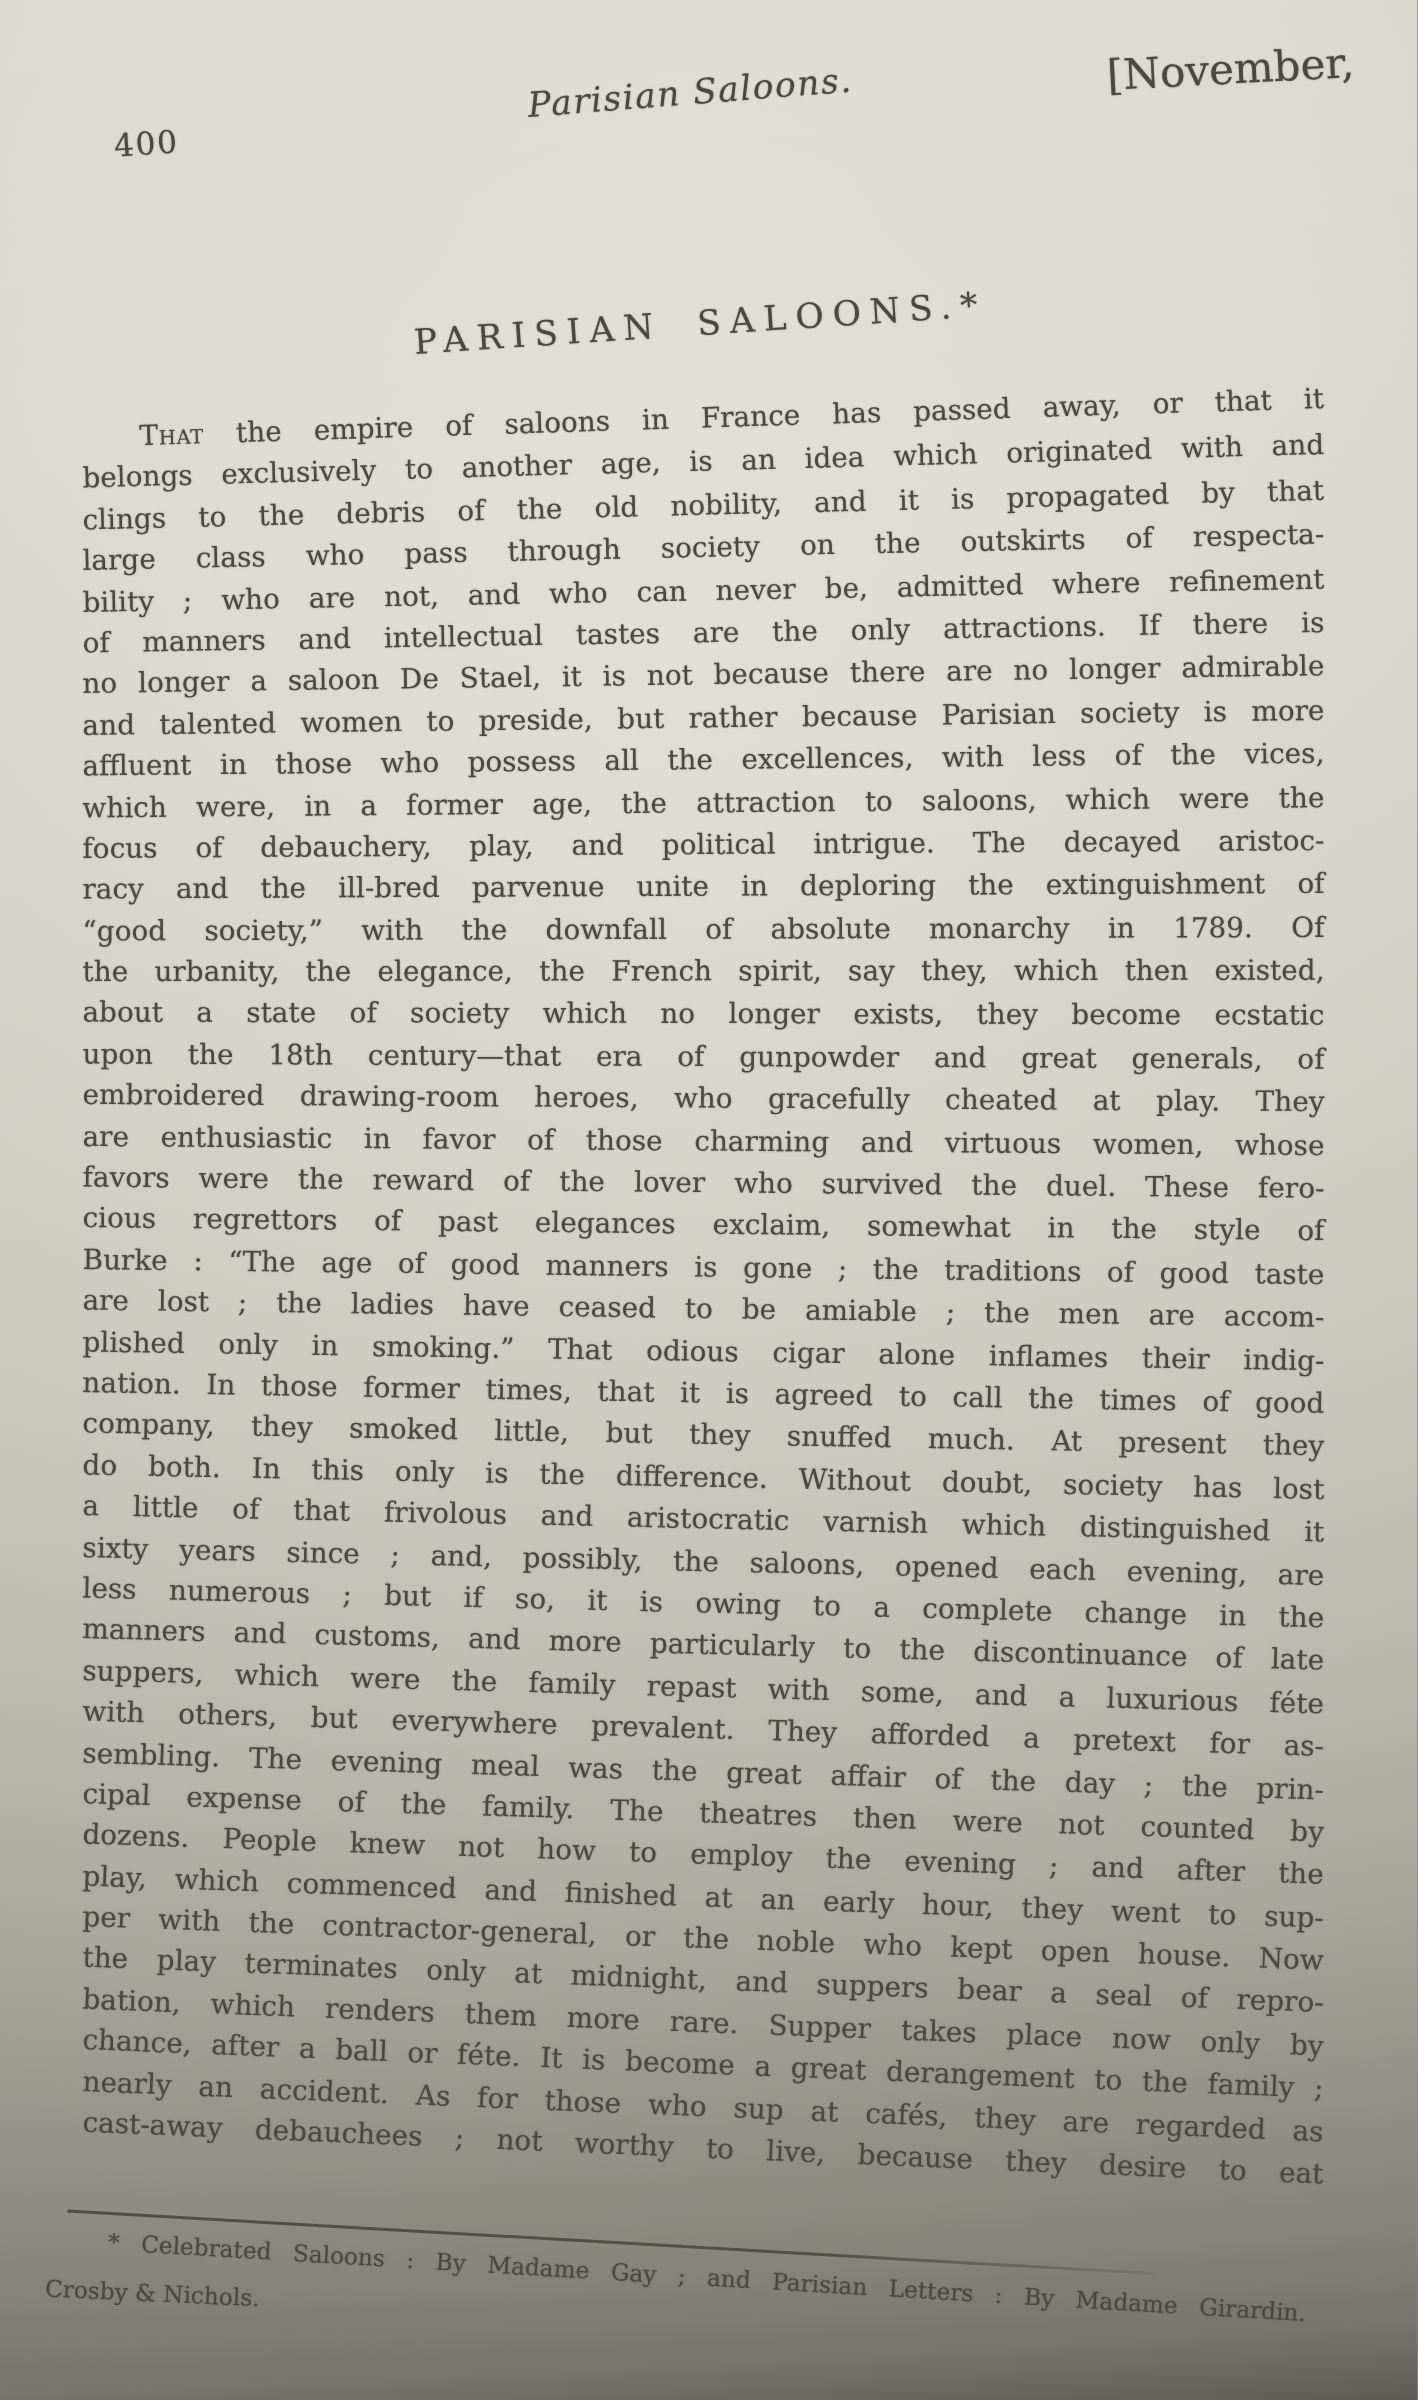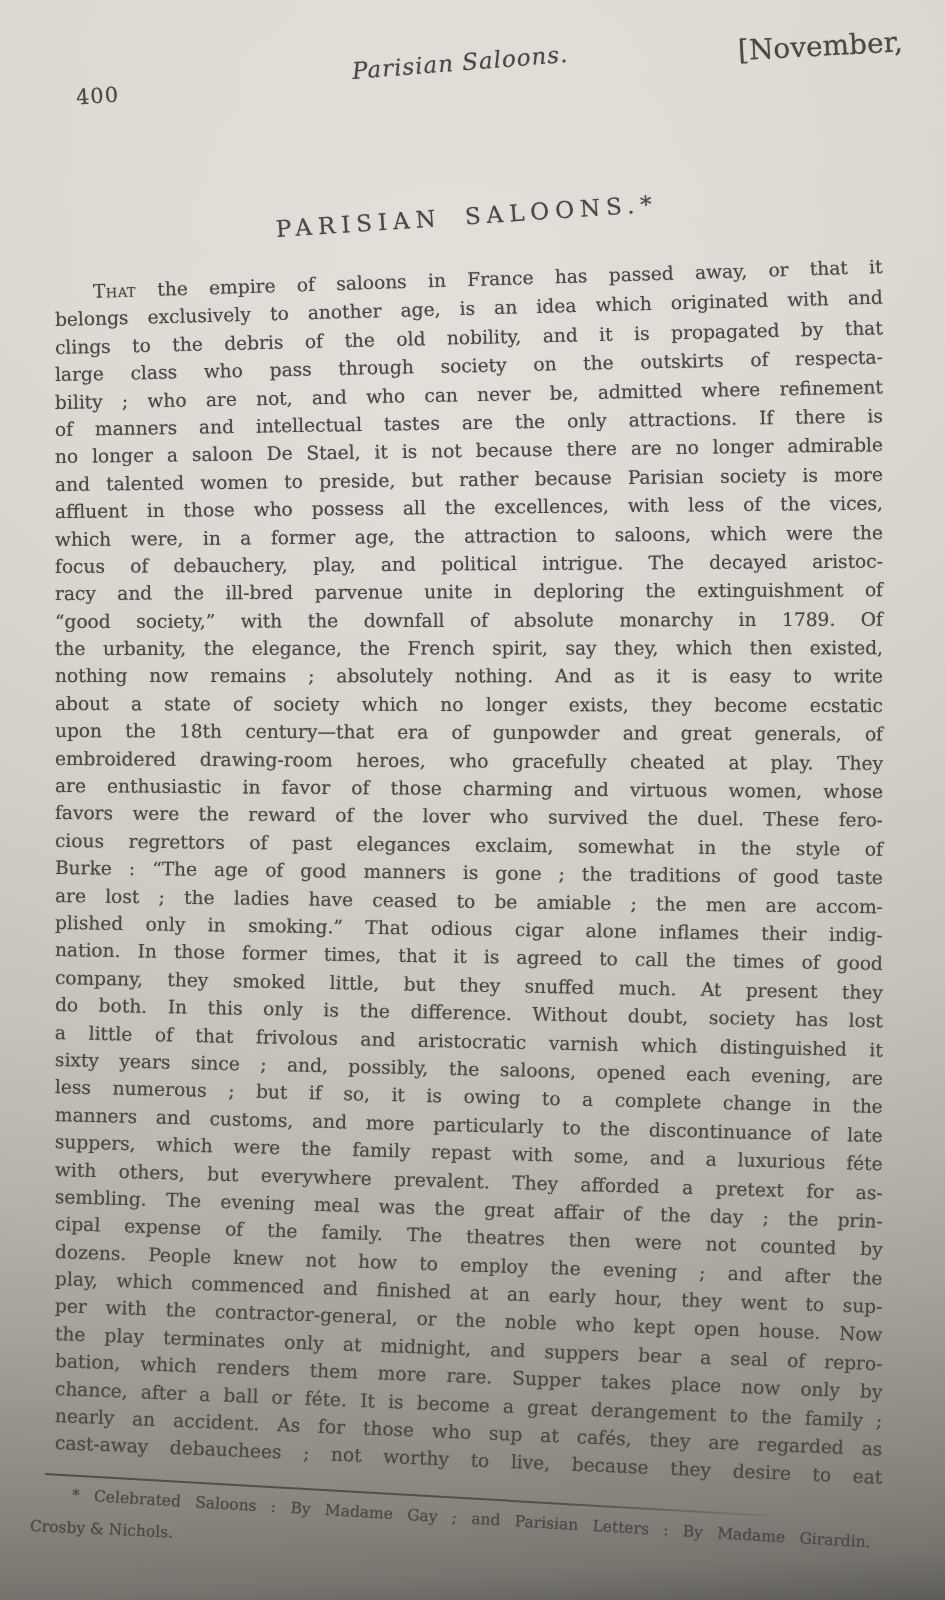--- a/index.html
+++ b/index.html
@@ -88,21 +88,20 @@
       <div class="text-line" style="transform: rotate(-1.08deg);">bility ; who are not, and who can never be, admitted where refinement</div>
       <div class="text-line" style="transform: rotate(-0.95deg);">of manners and intellectual tastes are the only attractions.  If there is</div>
       <div class="text-line" style="transform: rotate(-0.82deg);">no longer a saloon De Stael, it is not because there are no longer admirable</div>
       <div class="text-line" style="transform: rotate(-0.7deg);">and talented women to preside, but rather because Parisian society is more</div>
       <div class="text-line" style="transform: rotate(-0.59deg);">affluent in those who possess all the excellences, with less of the vices,</div>
       <div class="text-line" style="transform: rotate(-0.48deg);">which were, in a former age, the attraction to saloons, which were the</div>
       <div class="text-line" style="transform: rotate(-0.37deg);">focus of debauchery, play, and political intrigue.  The decayed aristoc-</div>
       <div class="text-line" style="transform: rotate(-0.26deg);">racy and the ill-bred parvenue unite in deploring the extinguishment of</div>
       <div class="text-line" style="transform: rotate(-0.16deg);">“good society,” with the downfall of absolute monarchy in 1789.  Of</div>
       <div class="text-line" style="transform: rotate(-0.06deg);">the urbanity, the elegance, the French spirit, say they, which then existed,</div>
-      <div class="text-line" style="transform: rotate(0.04deg);">nothing now remains ; absolutely nothing.  And as it is easy to write</div>
       <div class="text-line" style="transform: rotate(0.14deg);">about a state of society which no longer exists, they become ecstatic</div>
       <div class="text-line" style="transform: rotate(0.24deg);">upon the 18th century—that era of gunpowder and great generals, of</div>
       <div class="text-line" style="transform: rotate(0.33deg);">embroidered drawing-room heroes, who gracefully cheated at play.  They</div>
       <div class="text-line" style="transform: rotate(0.42deg);">are enthusiastic in favor of those charming and virtuous women, whose</div>
       <div class="text-line" style="transform: rotate(0.52deg);">favors were the reward of the lover who survived the duel.  These fero-</div>
       <div class="text-line" style="transform: rotate(0.61deg);">cious regrettors of past elegances exclaim, somewhat in the style of</div>
       <div class="text-line" style="transform: rotate(0.7deg);">Burke : “The age of good manners is gone ; the traditions of good taste</div>
       <div class="text-line" style="transform: rotate(0.79deg);">are lost ; the ladies have ceased to be amiable ; the men are accom-</div>
       <div class="text-line" style="transform: rotate(0.87deg);">plished only in smoking.”  That odious cigar alone inflames their indig-</div>
       <div class="text-line" style="transform: rotate(0.96deg);">nation.  In those former times, that it is agreed to call the times of good</div>

